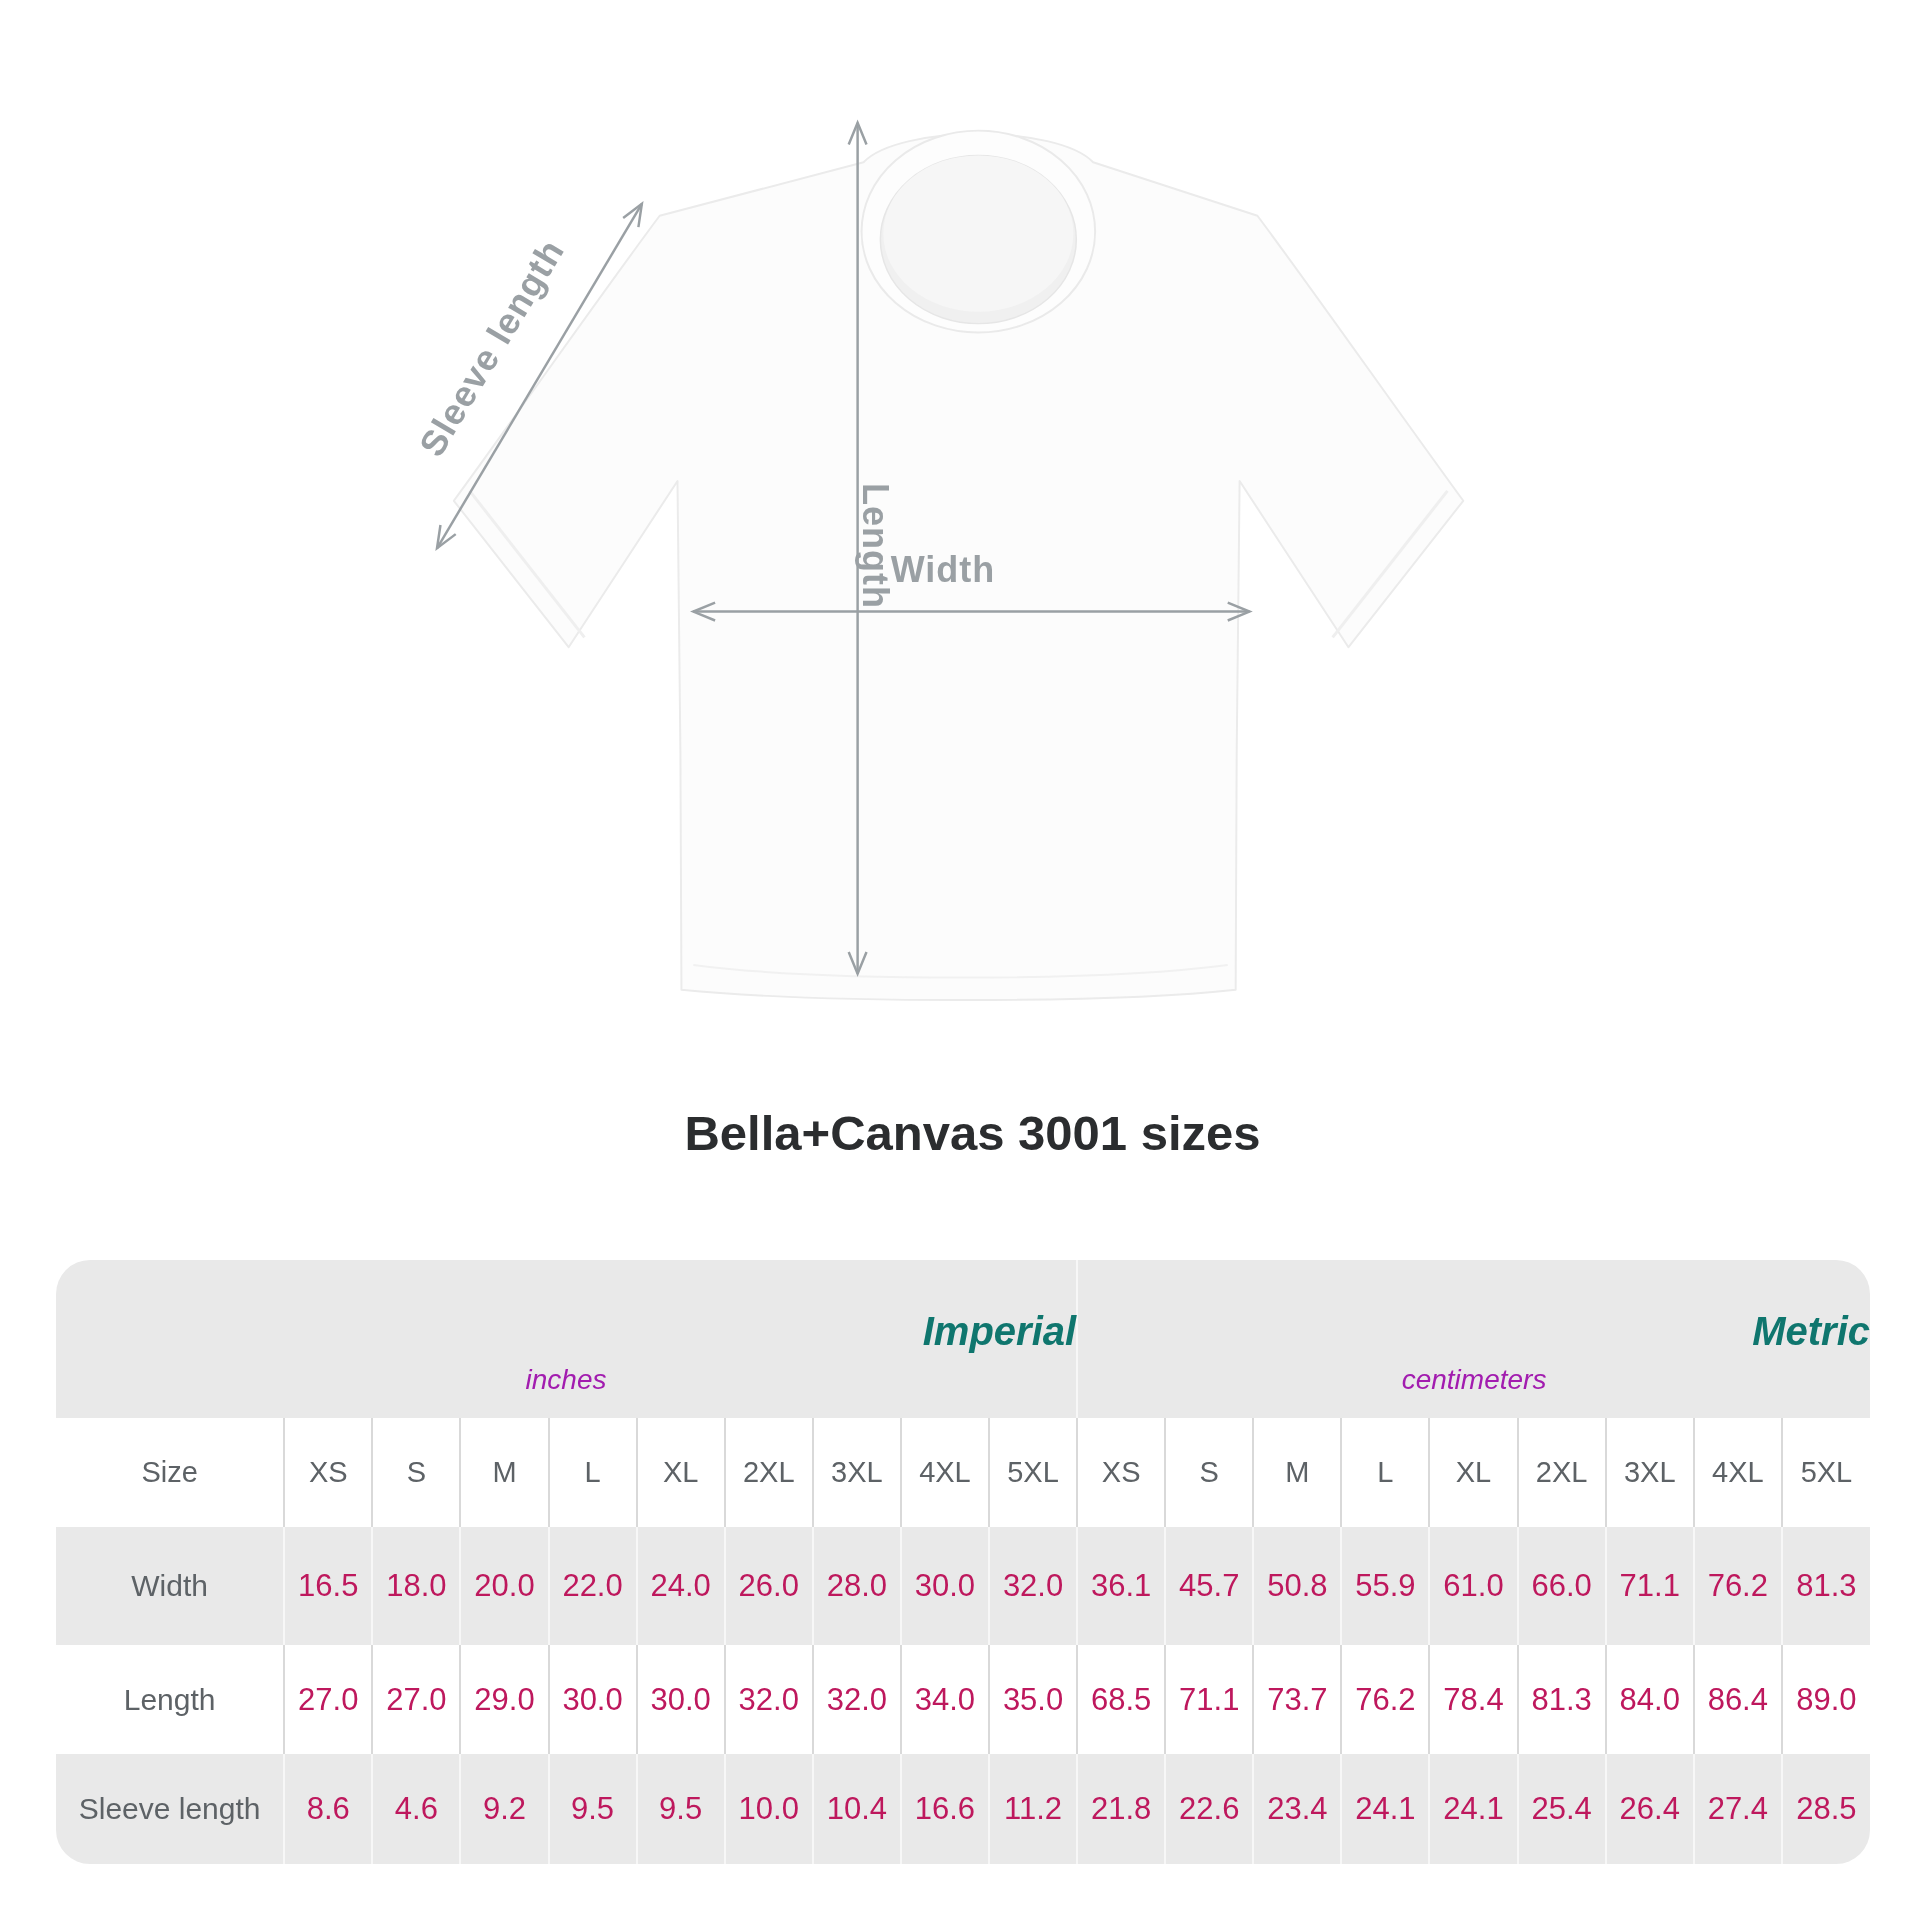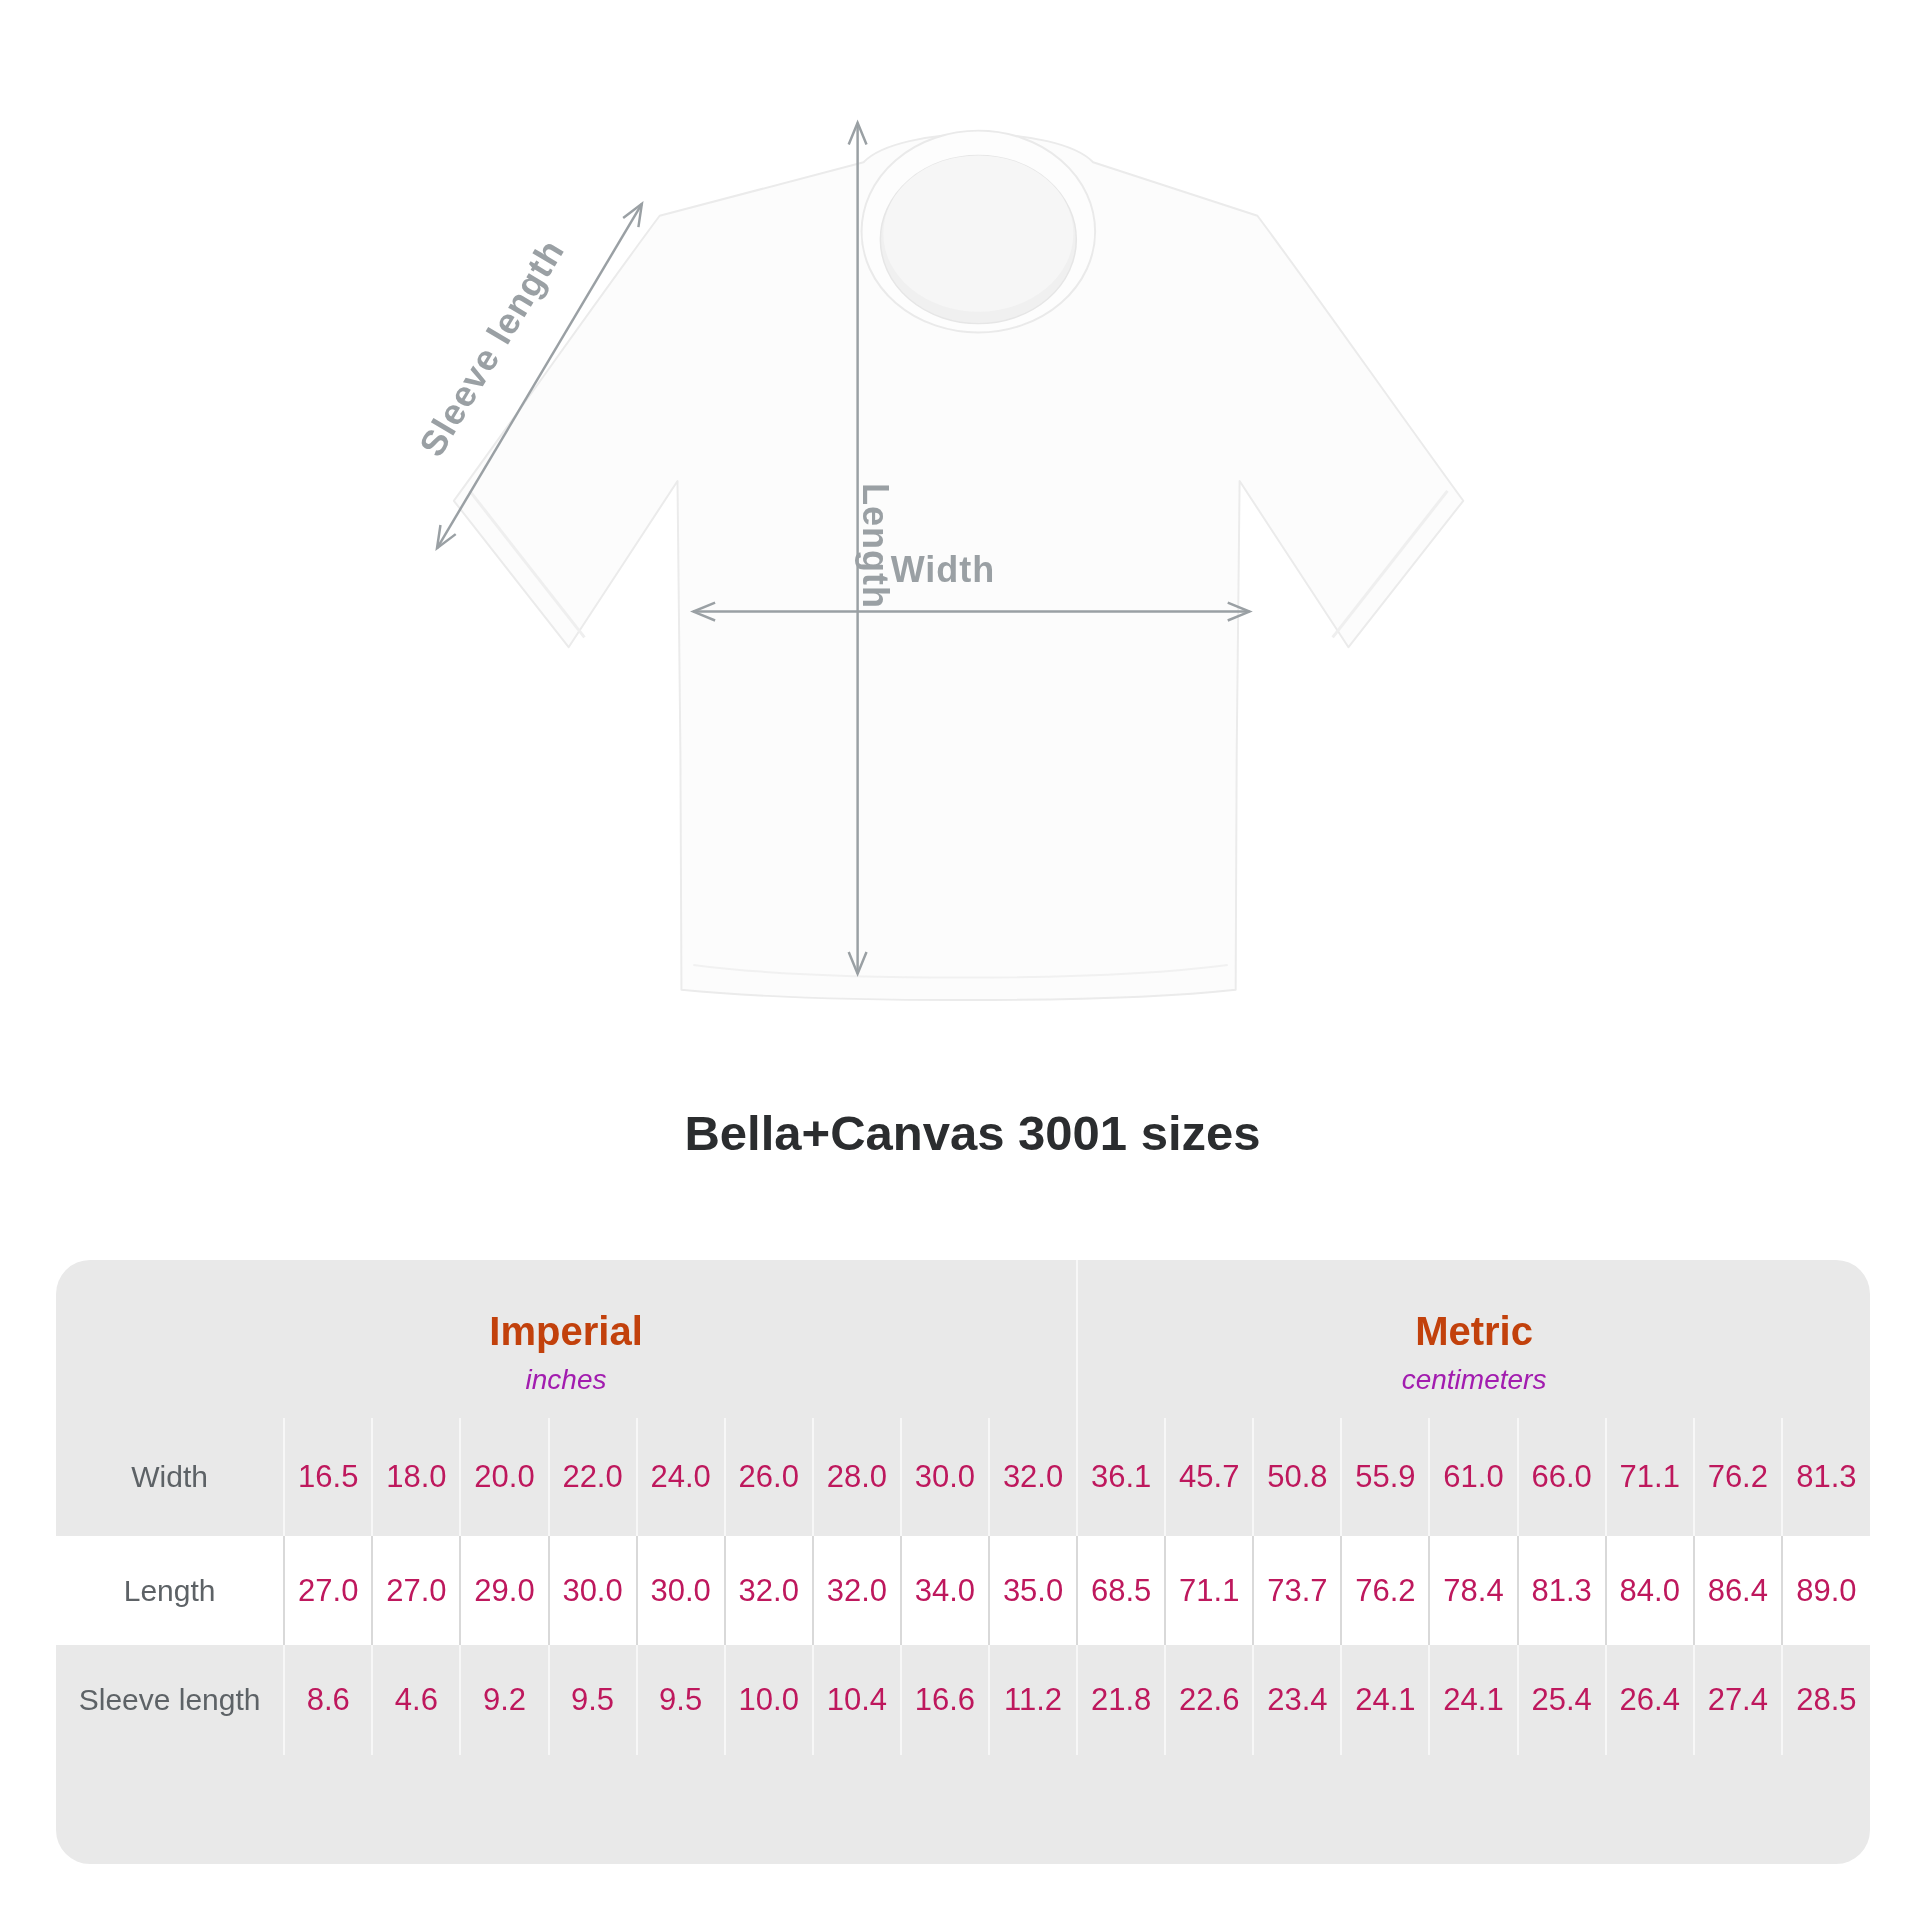--- a/index.html
+++ b/index.html
@@ -38,21 +38,21 @@
   }
   tr.group-row{height:158px;}
   tr.head-row{height:109px;}
   tr.row-width{height:118px;}
   tr.row-length{height:109px;}
   tr.row-sleeve{height:110px;}
   tr.white{background:#ffffff;}
   tr.gray{background:transparent;}
   tr.white > *:not(:first-child){border-left:2px solid #d9d9d9;}
   tr.gray  > *:not(:first-child){border-left:2px solid #f7f7f7;}
-  .group-label{font-size:40px;font-weight:bold;color:#c2410c;padding-top:26px;}
+  .group-label{font-size:40px;font-weight:bold;font-style:italic;color:#0f766e;padding-top:26px;text-align:right;}
   .group-sub{font-size:28px;font-style:italic;color:#a21caf;padding-top:10px;}
   .corner-h, .size-h{font-size:29px;font-weight:bold;color:#5d6266;}
   .row-label{font-size:30px;font-weight:bold;color:#5d6266;}
   .num{font-size:31px;color:#be185d;}
 </style>
 </head>
 <body>
 
 <div class="canvas">
 
@@ -129,20 +129,41 @@
       <tbody>
           <tr class="group-row gray">
         <td colspan="10">
           <div class="group-label">Imperial</div>
           <div class="group-sub">inches</div>
         </td>
         <td colspan="9">
           <div class="group-label">Metric</div>
           <div class="group-sub">centimeters</div>
         </td>
+      </tr>
+      <tr class="head-row white">
+        <th class="corner-h">Size</th>
+        <th class="size-h">XS</th>
+        <th class="size-h">S</th>
+        <th class="size-h">M</th>
+        <th class="size-h">L</th>
+        <th class="size-h">XL</th>
+        <th class="size-h">2XL</th>
+        <th class="size-h">3XL</th>
+        <th class="size-h">4XL</th>
+        <th class="size-h">5XL</th>
+        <th class="size-h">XS</th>
+        <th class="size-h">S</th>
+        <th class="size-h">M</th>
+        <th class="size-h">L</th>
+        <th class="size-h">XL</th>
+        <th class="size-h">2XL</th>
+        <th class="size-h">3XL</th>
+        <th class="size-h">4XL</th>
+        <th class="size-h">5XL</th>
       </tr>
       <tr class="row-width gray">
         <th class="row-label">Width</th>
         <td class="num">16.5</td>
         <td class="num">18.0</td>
         <td class="num">20.0</td>
         <td class="num">22.0</td>
         <td class="num">24.0</td>
         <td class="num">26.0</td>
         <td class="num">28.0</td>

